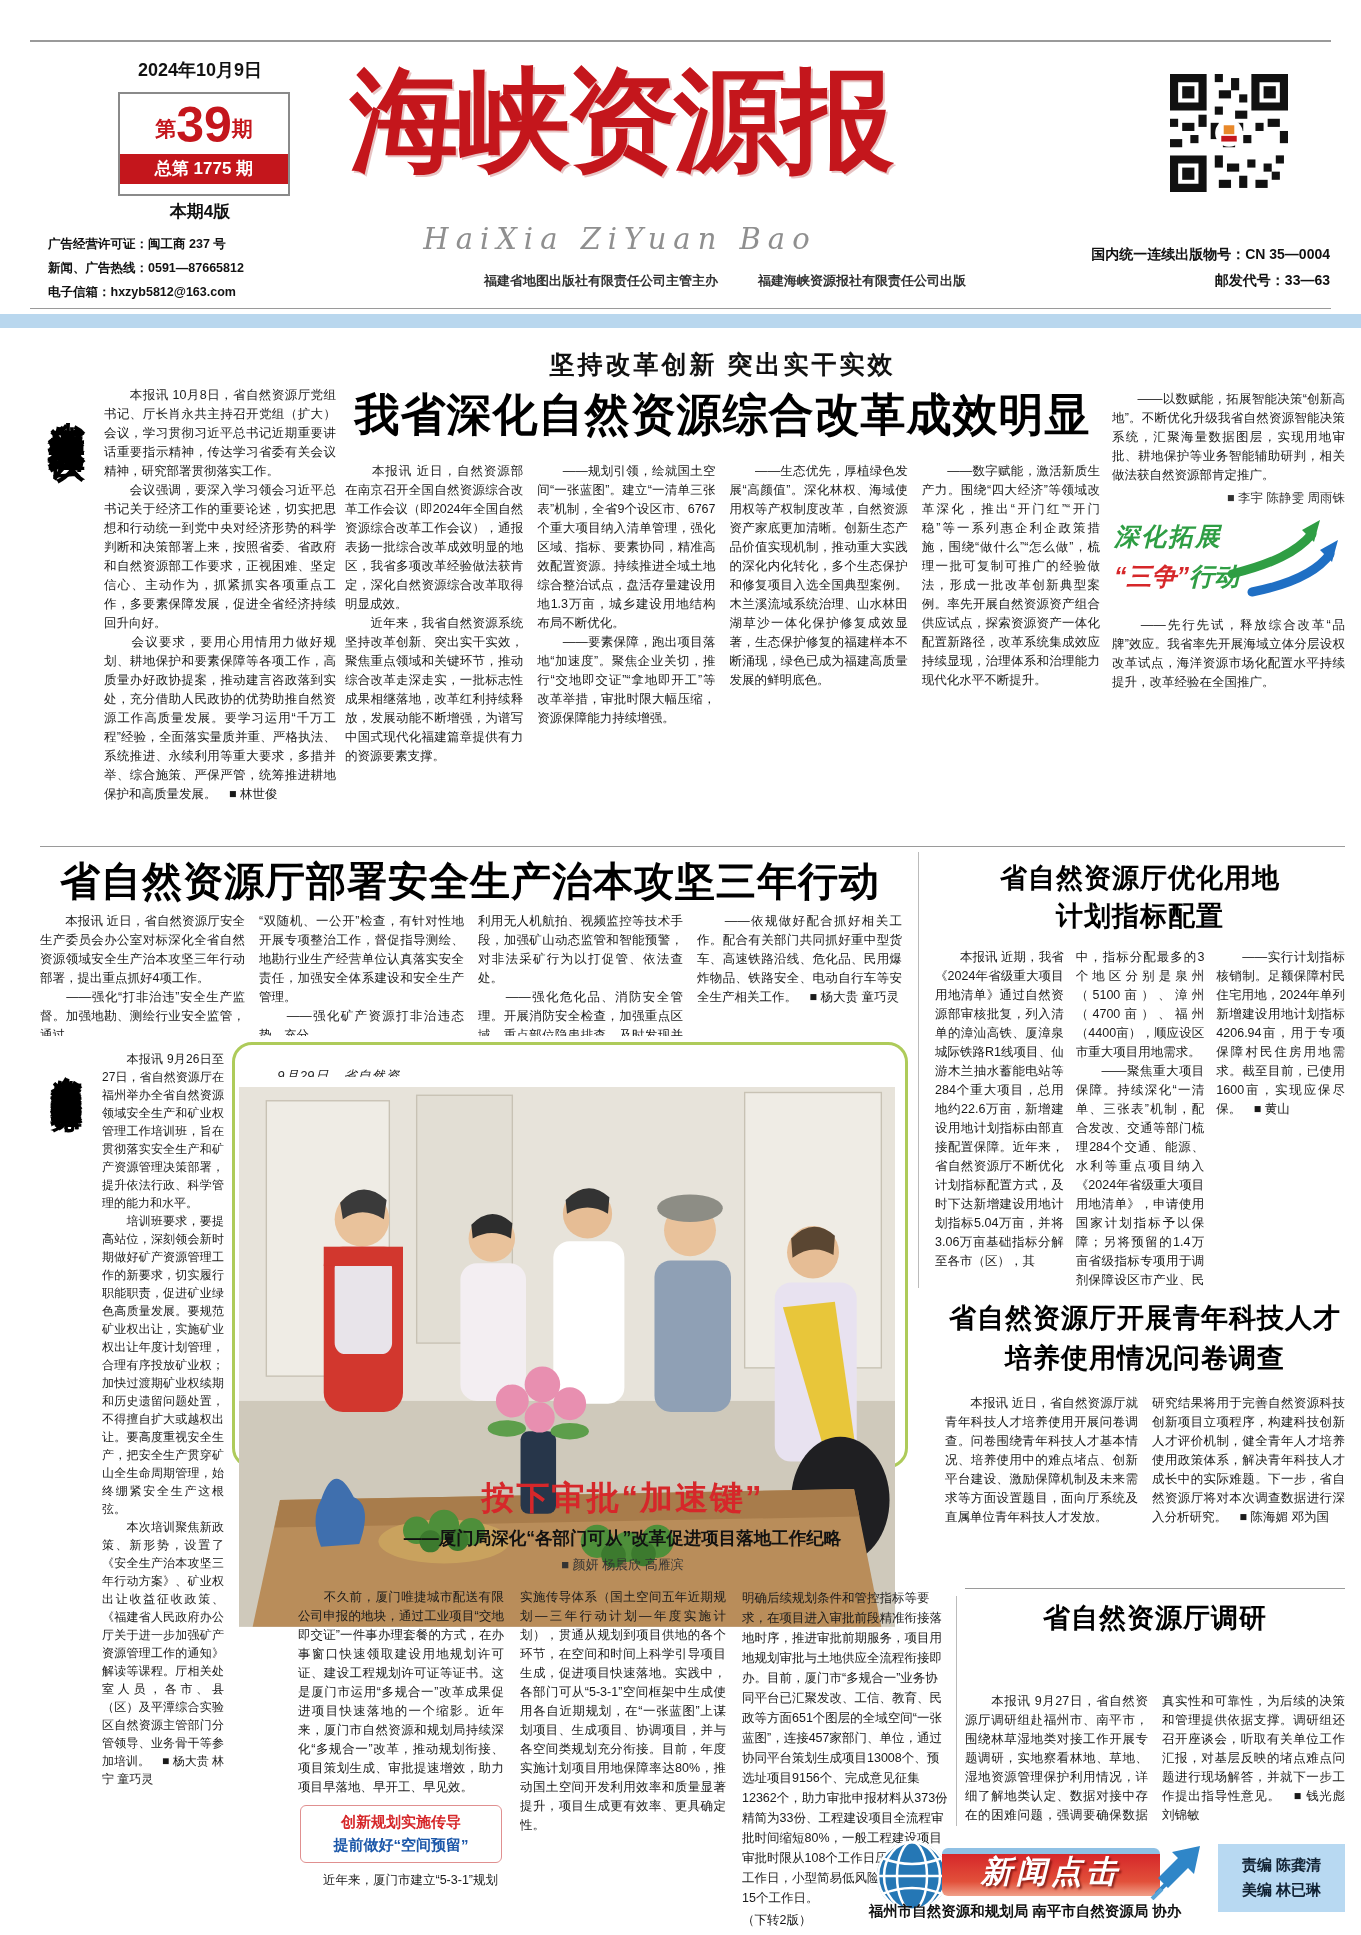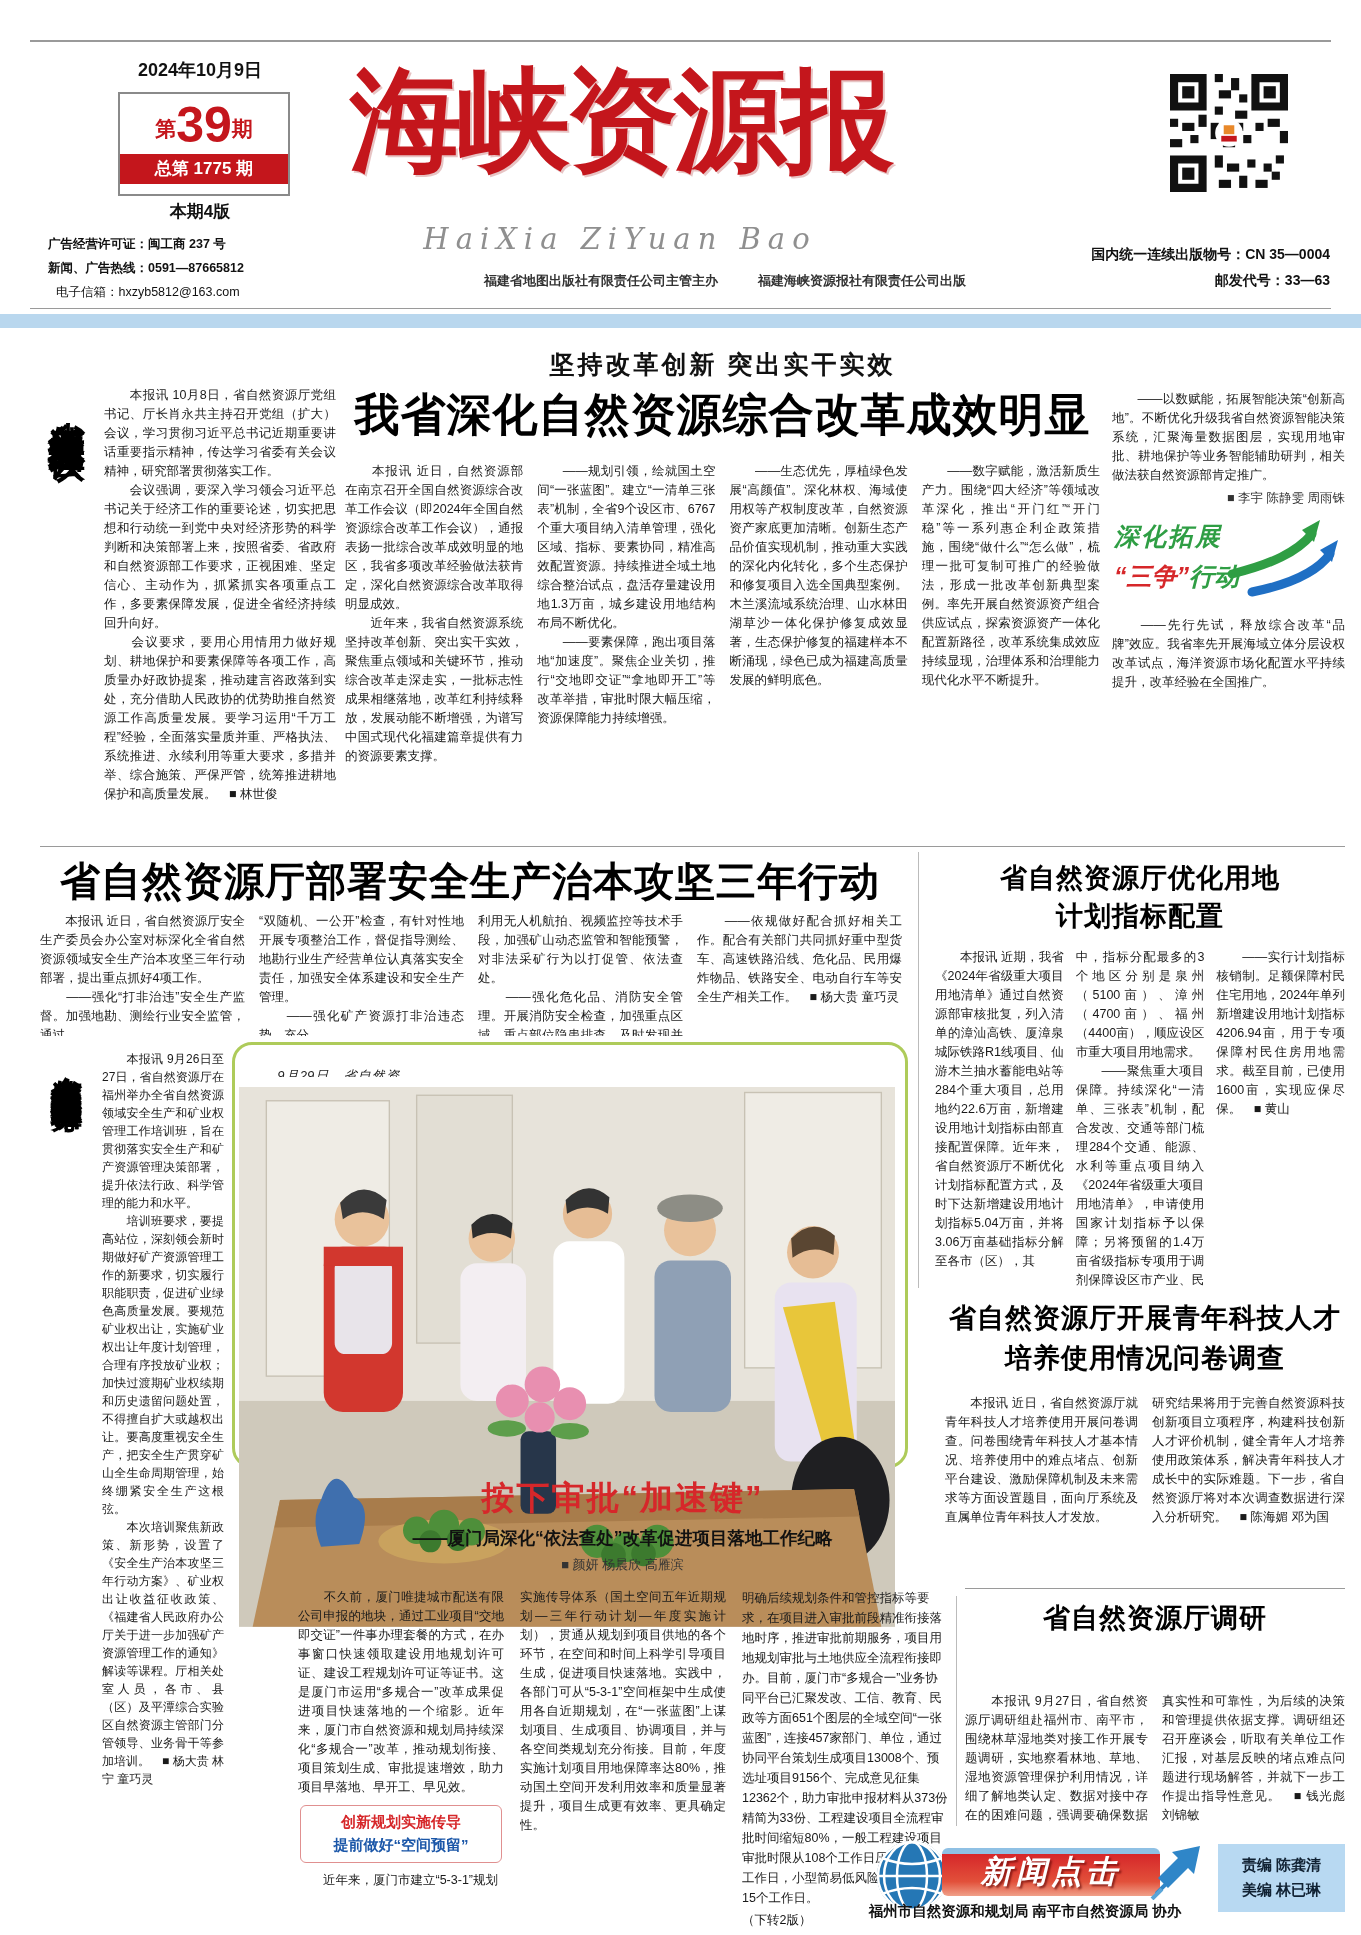--- a/index.html
+++ b/index.html
@@ -55,21 +55,21 @@
     <div style="padding-top:2px;">
       <span class="issue-top" style="font-size:21px;">第</span><span class="issue-top" style="font-size:50px;vertical-align:-6px;">39</span><span class="issue-top" style="font-size:21px;">期</span>
     </div>
     <div class="issue-band" style="font-size:17px;line-height:30px;margin-top:0px;">总第 1775 期</div>
   </div>
 
   <div class="abs center" style="left:40px;top:200px;width:320px;font-size:17px;font-weight:700;">本期4版</div>
 
   <div class="abs" style="left:48px;top:236px;font-size:12.5px;font-weight:700;">广告经营许可证：闽工商 237 号</div>
   <div class="abs" style="left:48px;top:260px;font-size:12.5px;font-weight:700;">新闻、广告热线：0591—87665812</div>
-  <div class="abs" style="left:56px;top:284px;font-size:12.5px;font-weight:400;">电子信箱：hxzyb5812@163.com</div>
+  <div class="abs" style="left:48px;top:284px;font-size:12.5px;font-weight:700;">电子信箱：hxzyb5812@163.com</div>
 
   <div class="abs masthead-title center" style="left:330px;top:42px;width:580px;font-size:112px;letter-spacing:-4px;line-height:1.4;">海峡资源报</div>
   <div class="abs masthead-pinyin center" style="left:330px;top:222px;width:580px;font-size:29px;letter-spacing:7px;">HaiXia ZiYuan Bao</div>
 
   <div class="abs" style="left:345px;top:272px;width:760px;display:flex;justify-content:center;gap:40px;font-size:13px;font-weight:700;color:#333;">
     <span>福建省地图出版社有限责任公司主管主办</span>
     <span>福建海峡资源报社有限责任公司出版</span>
   </div>
 
   <svg class="abs" style="left:1170px;top:74px;" width="118" height="118" viewBox="0 0 29 29">
@@ -257,21 +257,21 @@
   </div>
 
   <div class="abs headline center" style="left:945px;top:1300px;width:400px;font-size:27px;line-height:37px;">省自然资源厅开展青年科技人才</div>
   <div class="abs headline center" style="left:945px;top:1340px;width:400px;font-size:27px;line-height:37px;">培养使用情况问卷调查</div>
   <div class="abs cols" style="left:945px;top:1394px;width:400px;height:178px;gap:14px;">
     <div class="col body-text" style="flex:1;">　　本报讯 近日，省自然资源厅就青年科技人才培养使用开展问卷调查。问卷围绕青年科技人才基本情况、培养使用中的难点堵点、创新平台建设、激励保障机制及未来需求等方面设置题目，面向厅系统及直属单位青年科技人才发放。</div>
     <div class="col body-text" style="flex:1;">研究结果将用于完善自然资源科技创新项目立项程序，构建科技创新人才评价机制，健全青年人才培养使用政策体系，解决青年科技人才成长中的实际难题。下一步，省自然资源厅将对本次调查数据进行深入分析研究。　■ 陈海媚  邓为国</div>
   </div>
 
   <div class="abs feature-title center" style="left:295px;top:1476px;width:655px;font-size:33px;letter-spacing:2px;">按下审批“加速键”</div>
-  <div class="abs center" style="left:295px;top:1526px;width:655px;font-size:17.5px;font-weight:700;">——厦门局深化“依法查处”改革促进项目落地工作纪略</div>
+  <div class="abs center" style="left:295px;top:1526px;width:655px;font-size:17.5px;font-weight:700;">——厦门局深化“各部门可从”改革促进项目落地工作纪略</div>
   <div class="abs center byline-inline" style="left:295px;top:1556px;width:655px;font-size:13px;">■ 颜妍  杨晨欣  高雁滨</div>
 
   <div class="abs cols" style="left:298px;top:1588px;width:650px;height:340px;gap:16px;">
     <div class="col" style="flex:1;overflow:hidden;">
       <div class="body-text">　　不久前，厦门唯捷城市配送有限公司申报的地块，通过工业项目“交地即交证”一件事办理套餐的方式，在办事窗口快速领取建设用地规划许可证、建设工程规划许可证等证书。这是厦门市运用“多规合一”改革成果促进项目快速落地的一个缩影。近年来，厦门市自然资源和规划局持续深化“多规合一”改革，推动规划衔接、项目策划生成、审批提速增效，助力项目早落地、早开工、早见效。</div>
       <div class="inset-box">
         <div class="inset-l1">创新规划实施传导</div>
         <div class="inset-l2">提前做好“空间预留”</div>
       </div>
       <div class="body-text">　　近年来，厦门市建立“5-3-1”规划</div>

